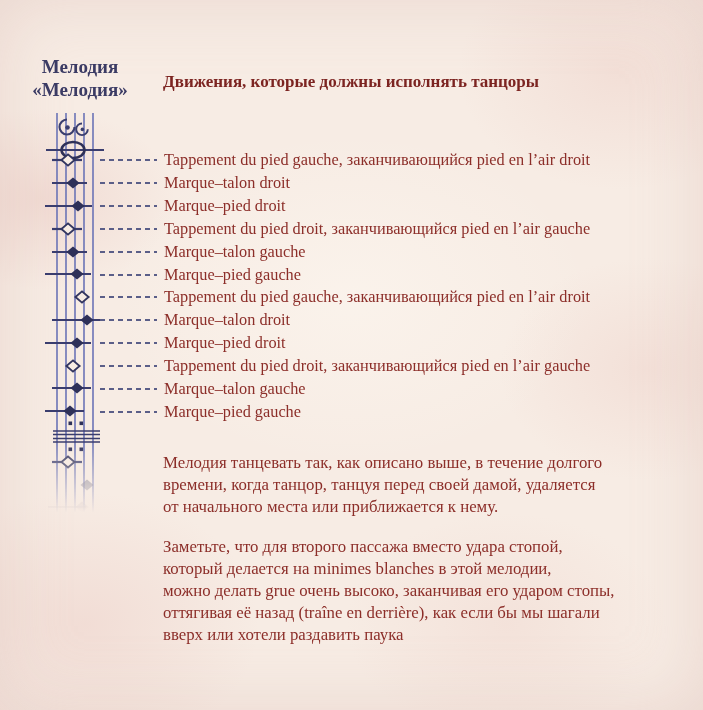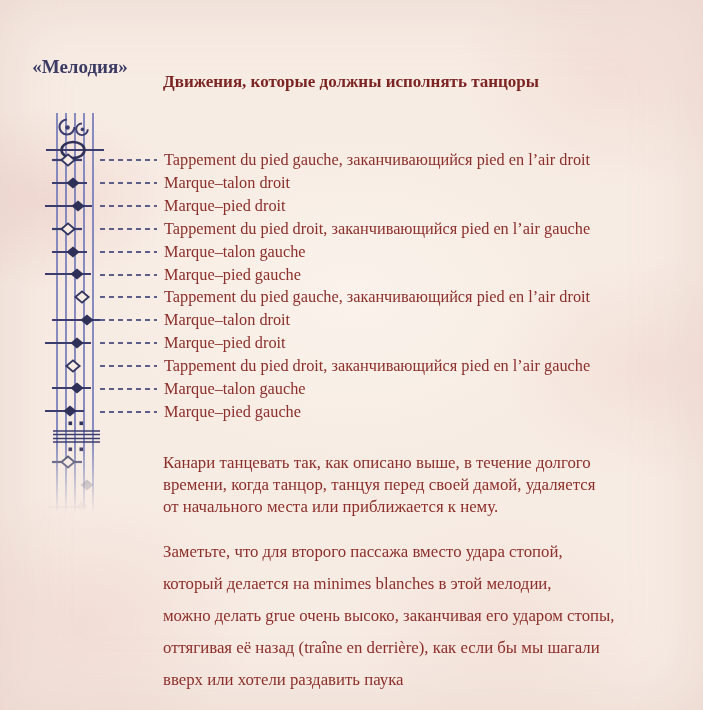--- a/index.html
+++ b/index.html
@@ -45,28 +45,29 @@
   }
   .movement-label{
     margin-left:7px;
     font-size:16.3px;color:#8c2e29;white-space:nowrap;
   }
   .paragraph{
     position:absolute;left:163px;width:515px;
     font-size:16.8px;color:#8c2e29;white-space:pre-line;
   }
   .paragraph-1{top:452px;line-height:22px;}
-  .paragraph-2{top:536px;line-height:32px;}
+  .paragraph-2{top:536px;line-height:22px;}
 </style>
 </head>
 <body>
 
 <div class="page">
 
   <div class="melody-title">
+    <div>Мелодия</div>
     <div>«Мелодия»</div>
   </div>
 
   <div class="main-heading">Движения, которые должны исполнять танцоры</div>
 
   <svg class="staff-svg" viewBox="0 0 90 415">
 
     <g stroke="#6b74b6" stroke-width="1.6">
       <line x1="17" y1="3" x2="17" y2="412"></line>
       <line x1="26" y1="3" x2="26" y2="412"></line>
@@ -180,21 +181,21 @@
       <div class="movement-row">
         <span class="leader"></span>
         <span class="movement-label">Marque–talon gauche</span>
       </div>
       <div class="movement-row">
         <span class="leader"></span>
         <span class="movement-label">Marque–pied gauche</span>
       </div>
     </div>
 
-  <div class="paragraph paragraph-1">Канари танцевать так, как описано выше, в течение долгого
+  <div class="paragraph paragraph-1">Мелодия танцевать так, как описано выше, в течение долгого
 времени, когда танцор, танцуя перед своей дамой, удаляется
 от начального места или приближается к нему.</div>
   <div class="paragraph paragraph-2">Заметьте, что для второго пассажа вместо удара стопой,
 который делается на minimes blanches в этой мелодии,
 можно делать grue очень высоко, заканчивая его ударом стопы,
 оттягивая её назад (traîne en derrière), как если бы мы шагали
 вверх или хотели раздавить паука</div>
 
 </div>
 

